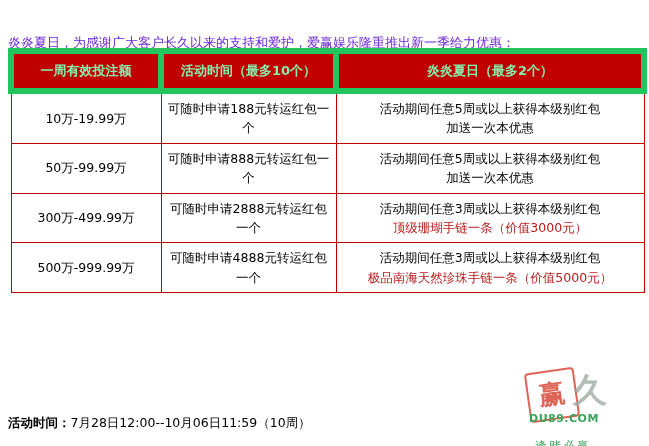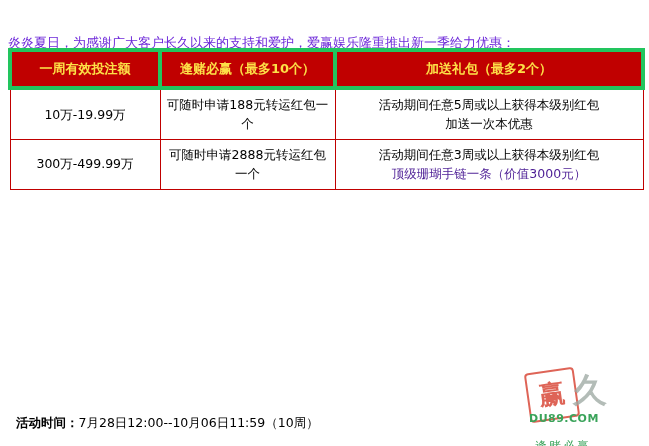--- a/index.html
+++ b/index.html
@@ -34,45 +34,45 @@
   table.promo {
     position: absolute;
     left: 8px;
     top: 48px;
     width: 633px;
     border-collapse: collapse;
     table-layout: fixed;
   }
   table.promo th {
     background: #c00000;
-    color: #fde047;
+    color: #86efac;
     font-size: 13px;
     font-weight: bold;
     text-align: center;
-    border: 4px solid #22c55e;
+    border: 6px solid #22c55e;
     padding: 6px 2px;
     height: 22px;
   }
   table.promo td {
     border: 1px solid #c00000;
     text-align: center;
     font-size: 12.5px;
     color: #000000;
     padding: 5px 3px;
     vertical-align: middle;
     line-height: 1.55;
   }
   .col-a { width: 150px; }
   .col-b { width: 175px; }
   .col-c { width: 308px; }
   .gift-line { display: block; text-align: center; }
-  .gift-line.green { color: #4c1d95; }
+  .gift-line.green { color: #b91c1c; }
   .footer {
     position: absolute;
-    left: 16px;
+    left: 8px;
     top: 415px;
     font-size: 12.5px;
     color: #000000;
     white-space: nowrap;
     text-align: center;
   }
   .footer .label {
     font-weight: bold;
     color: #000000;
   }
@@ -136,39 +136,55 @@
 
   <table class="promo">
     <colgroup>
       <col class="col-a">
       <col class="col-b">
       <col class="col-c">
     </colgroup>
     <thead>
       <tr>
         <th>一周有效投注额</th>
-        <th>逢赌必赢（最多10个）</th>
-        <th>加送礼包（最多2个）</th>
+        <th>活动时间（最多10个）</th>
+        <th>炎炎夏日（最多2个）</th>
       </tr>
     </thead>
     <tbody>
       <tr>
         <td>10万-19.99万</td>
         <td>可随时申请188元转运红包一个</td>
         <td>
           <span class="gift-line">活动期间任意5周或以上获得本级别红包</span>
           <span class="gift-line">加送一次本优惠</span>
         </td>
       </tr>
       <tr>
+        <td>50万-99.99万</td>
+        <td>可随时申请888元转运红包一个</td>
+        <td>
+          <span class="gift-line">活动期间任意5周或以上获得本级别红包</span>
+          <span class="gift-line">加送一次本优惠</span>
+        </td>
+      </tr>
+      <tr>
         <td>300万-499.99万</td>
         <td>可随时申请2888元转运红包一个</td>
         <td>
           <span class="gift-line">活动期间任意3周或以上获得本级别红包</span>
           <span class="gift-line green">顶级珊瑚手链一条（价值3000元）</span>
+        </td>
+      </tr>
+      <tr>
+        <td>500万-999.99万</td>
+        <td>可随时申请4888元转运红包一个</td>
+        <td>
+          <span class="gift-line">活动期间任意3周或以上获得本级别红包</span>
+          <span class="gift-line green">极品南海天然珍珠手链一条（价值5000元）</span>
         </td>
       </tr>
     </tbody>
   </table>
 
   <div class="footer">
     <span class="label">活动时间：</span><span>7月28日12:00--10月06日11:59（10周）</span>
   </div>
 
   <div class="watermark">

